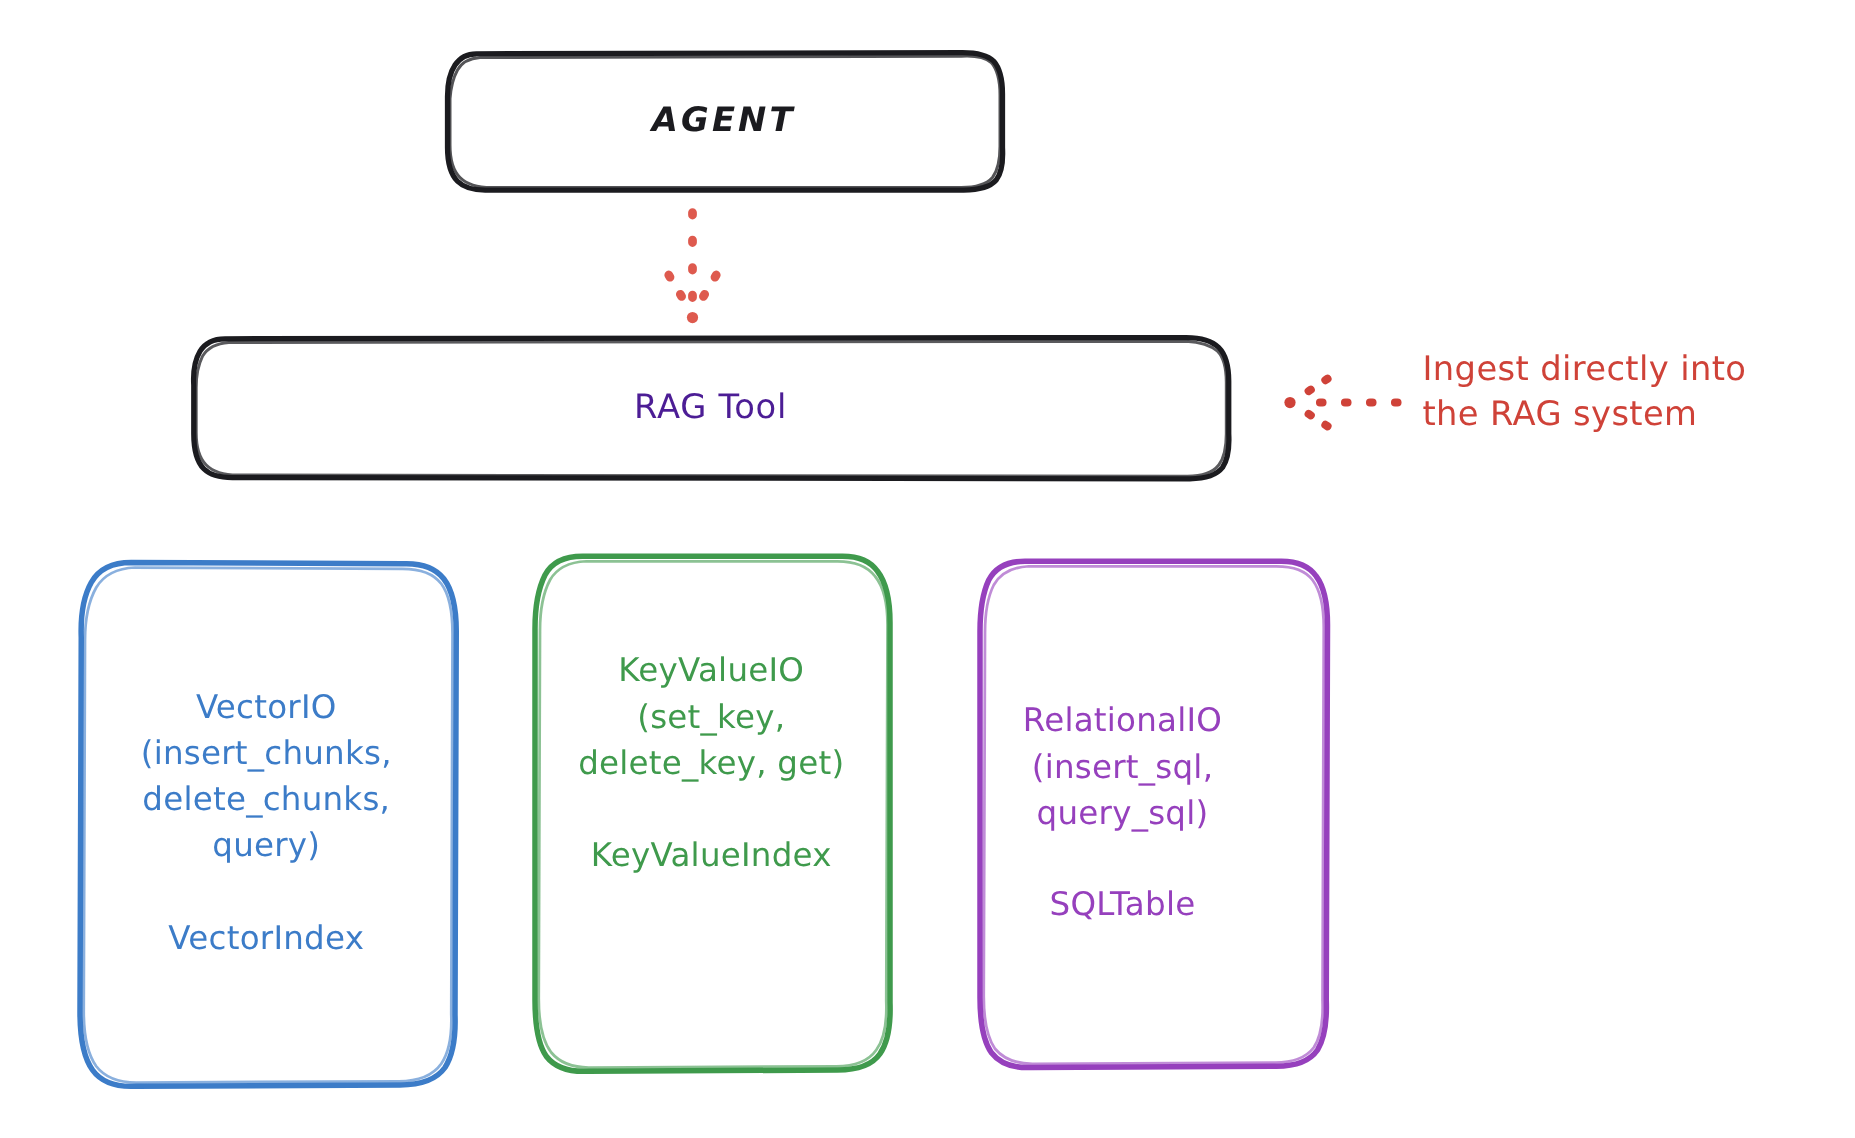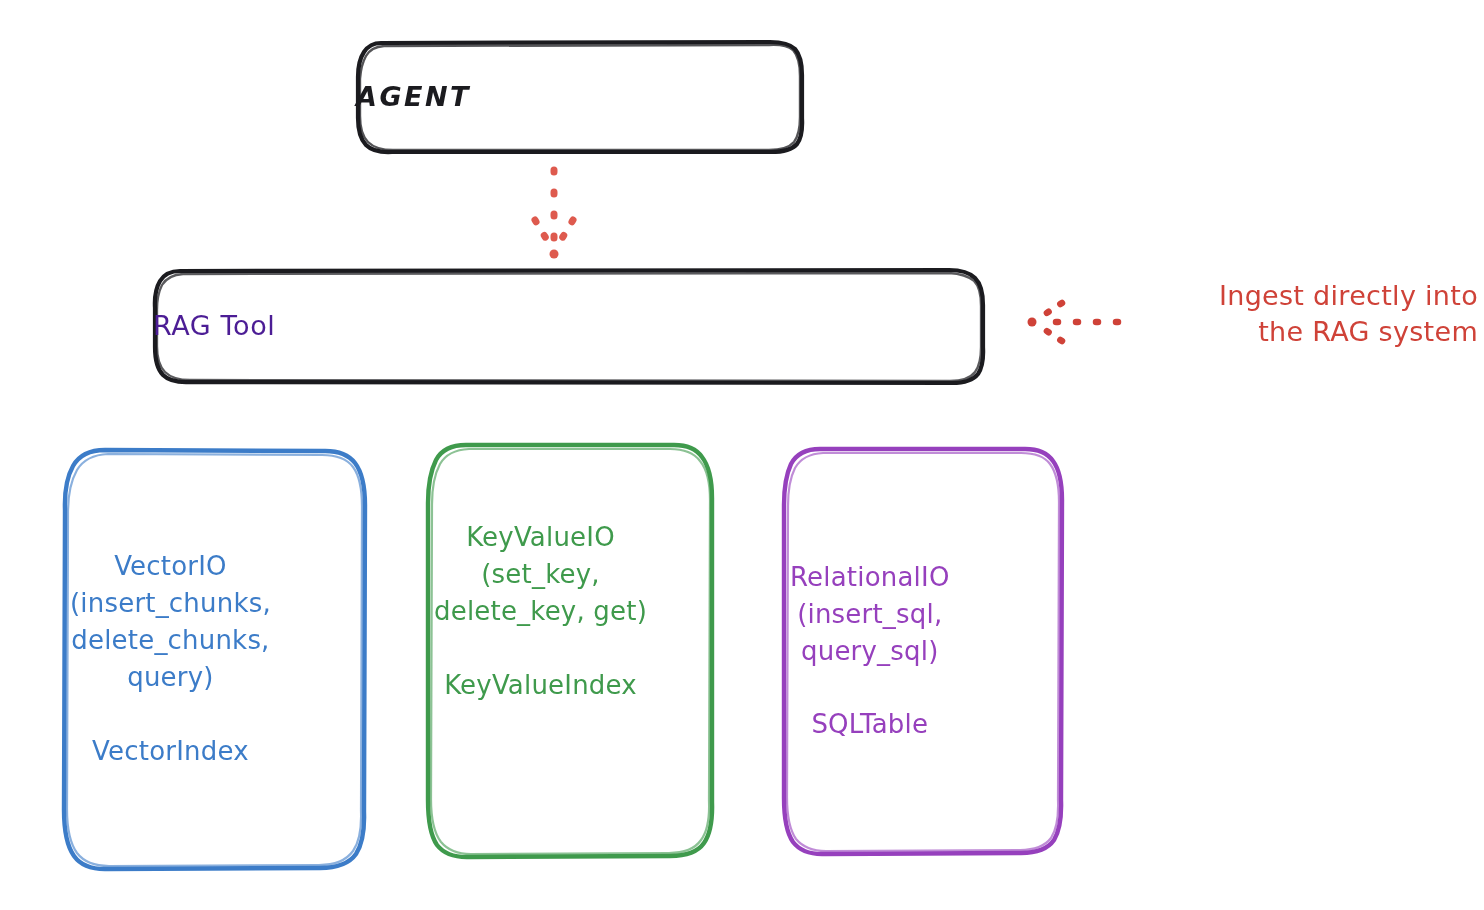--- a/index.html
+++ b/index.html
@@ -18,20 +18,21 @@
     position: absolute;
     inset: 0;
     width: 1484px;
     height: 910px;
   }
   .node {
     position: absolute;
     box-sizing: border-box;
     display: flex;
     align-items: center;
+    justify-content: center;
     text-align: center;
     pointer-events: auto;
   }
   .node-label {
     position: relative;
     z-index: 3;
     white-space: pre-line;
     line-height: 1.32;
   }
 
@@ -96,21 +97,21 @@
   #vector-io-node .node-label { color: #3c7cc8; }
   #key-value-io-node .node-label { color: #3f9a4c; }
   #relational-io-node .node-label { color: #9640bd; }
 
   
   #ingest-annotation {
     position: absolute;
     left: 1138px;
     top: 278px;
     width: 340px;
-    text-align: right;
+    text-align: left;
     font-family: "DejaVu Sans", sans-serif;
     font-size: 27px;
     font-weight: 500;
     line-height: 1.34;
     letter-spacing: 0.3px;
     color: #cf4238;
     white-space: pre-line;
     z-index: 4;
   }
 </style>

